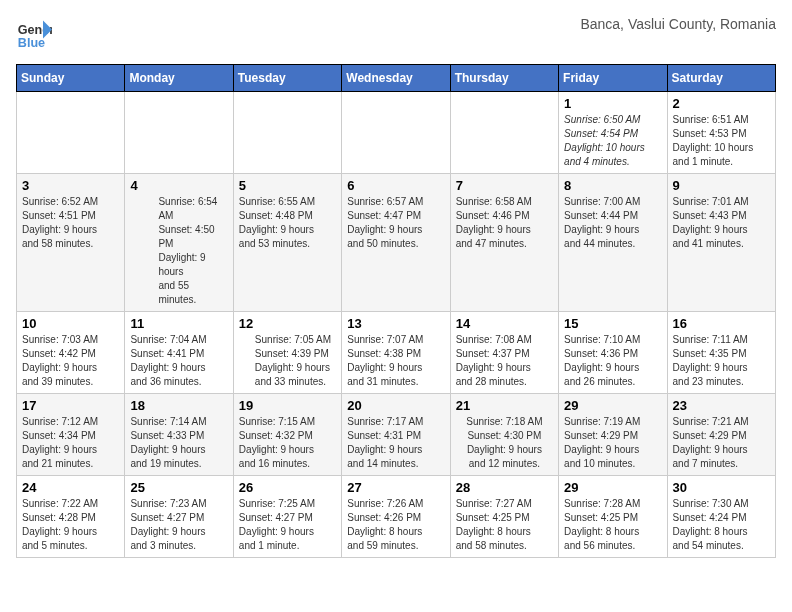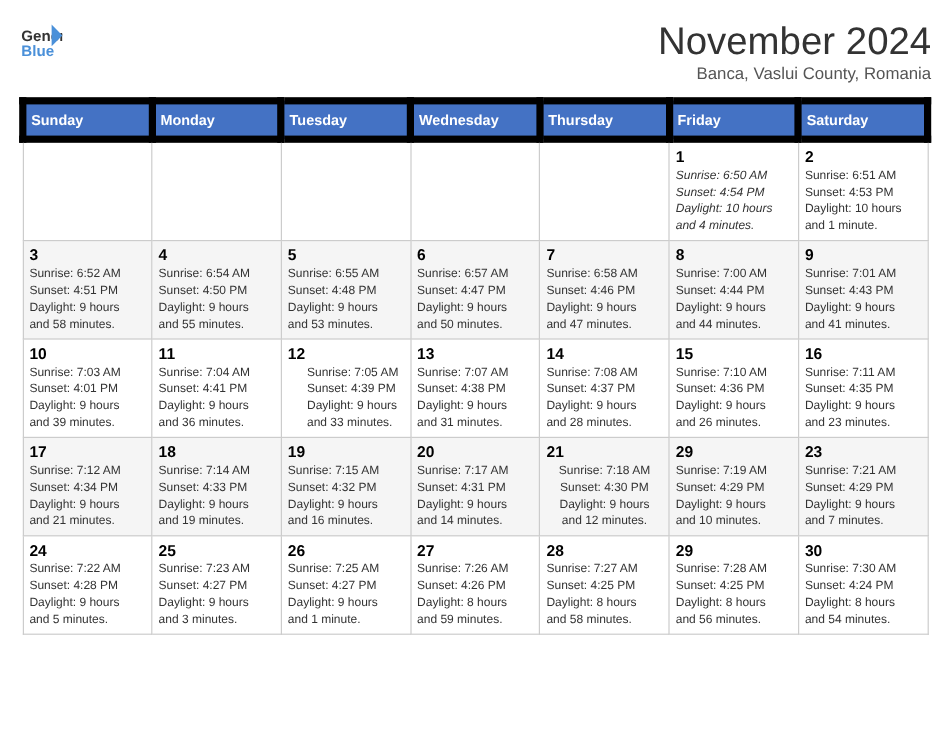--- a/index.html
+++ b/index.html
@@ -42,21 +42,21 @@
       border-collapse: collapse;
       font-size: 11px;
     }
     .calendar th {
       background: #4472C4;
       color: #fff;
       padding: 6px 4px;
       text-align: left;
       font-size: 12px;
       font-weight: bold;
-      border: 6px solid #000000;
+      border: 1px solid #000000;
     }
     .calendar td {
       border: 1px solid #ccc;
       vertical-align: top;
       padding: 4px 5px;
       width: 108px;
       min-height: 80px;
       background: #fff;
     }
     .calendar tr:nth-child(even) td {
@@ -81,21 +81,20 @@
 
 <div class="header">
   <div class="logo">
     <svg class="logo-icon" viewBox="0 0 40 40">
       <text x="2" y="20" font-size="14" font-weight="bold" fill="#333" font-family="Arial">General</text>
       <text x="2" y="34" font-size="14" font-weight="bold" fill="#4a90d9" font-family="Arial">Blue</text>
       <polygon points="30,5 40,15 30,25" fill="#4a90d9"></polygon>
     </svg>
   </div>
   <div class="title-block">
-    <div class="month-title">November 2024</div>
     <div class="subtitle">Banca, Vaslui County, Romania</div>
   </div>
 </div>
 
 <table class="calendar">
   <thead>
     <tr>
     <th>Sunday</th>
         <th>Monday</th>
         <th>Tuesday</th>
@@ -130,21 +129,21 @@
       <tr>
         <td>
           <div class="day-num">3</div>
           <div class="day-info" style="white-space: pre-line;">Sunrise: 6:52 AM
 Sunset: 4:51 PM
 Daylight: 9 hours
 and 58 minutes.</div>
         </td>
         <td>
           <div class="day-num">4</div>
-          <div class="day-info" style="white-space: pre-line;">Sunrise: 6:54 AM
+          <div class="day-info" style="white-space: pre-line; margin-left: 28px;">Sunrise: 6:54 AM
 Sunset: 4:50 PM
 Daylight: 9 hours
 and 55 minutes.</div>
         </td>
         <td>
           <div class="day-num">5</div>
           <div class="day-info" style="white-space: pre-line;">Sunrise: 6:55 AM
 Sunset: 4:48 PM
 Daylight: 9 hours
 and 53 minutes.</div>
@@ -175,21 +174,21 @@
           <div class="day-info" style="white-space: pre-line;">Sunrise: 7:01 AM
 Sunset: 4:43 PM
 Daylight: 9 hours
 and 41 minutes.</div>
         </td>
       </tr>
       <tr>
         <td>
           <div class="day-num">10</div>
           <div class="day-info" style="white-space: pre-line;">Sunrise: 7:03 AM
-Sunset: 4:01 PM
+Sunset: 4:42 PM
 Daylight: 9 hours
 and 39 minutes.</div>
         </td>
         <td>
           <div class="day-num">11</div>
           <div class="day-info" style="white-space: pre-line;">Sunrise: 7:04 AM
 Sunset: 4:41 PM
 Daylight: 9 hours
 and 36 minutes.</div>
         </td>

